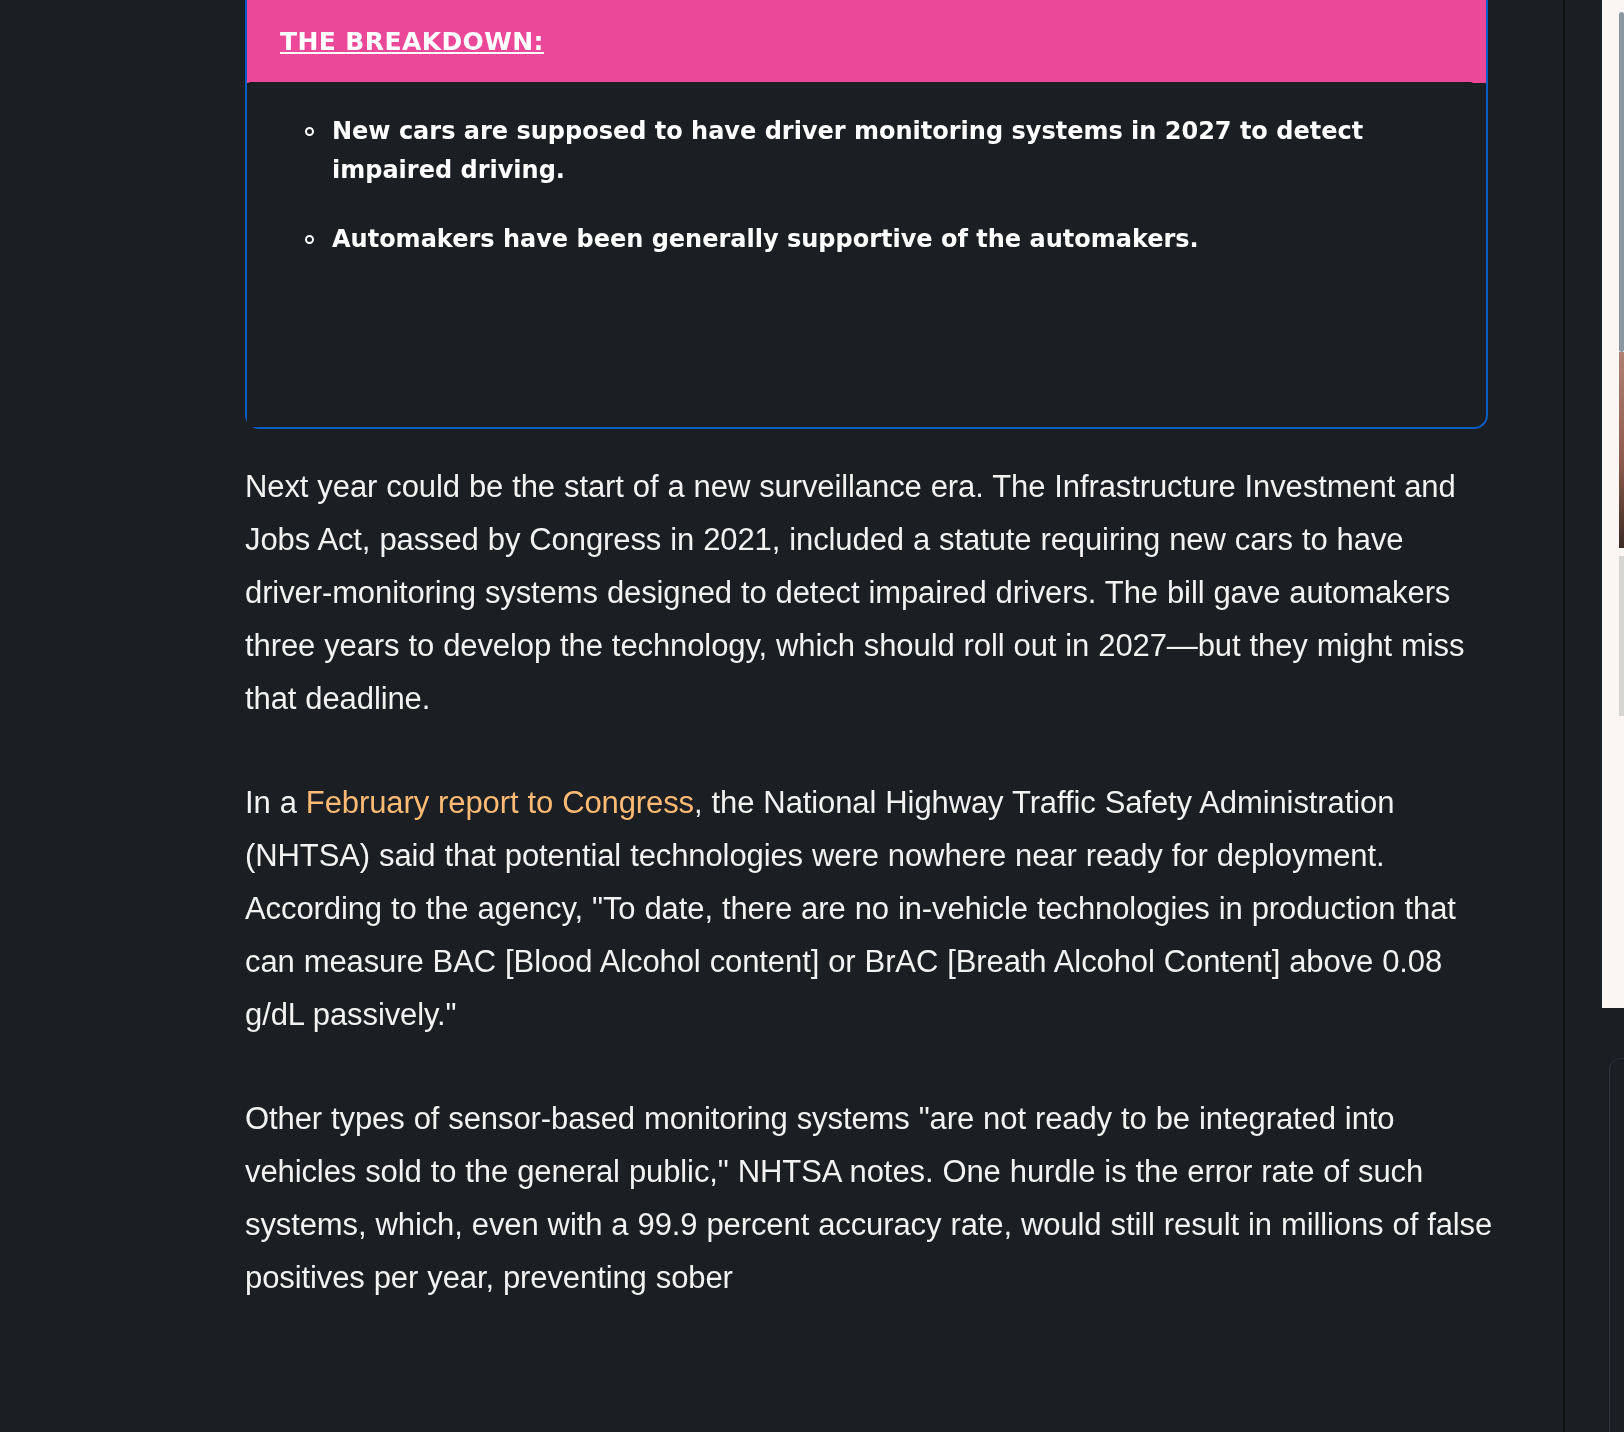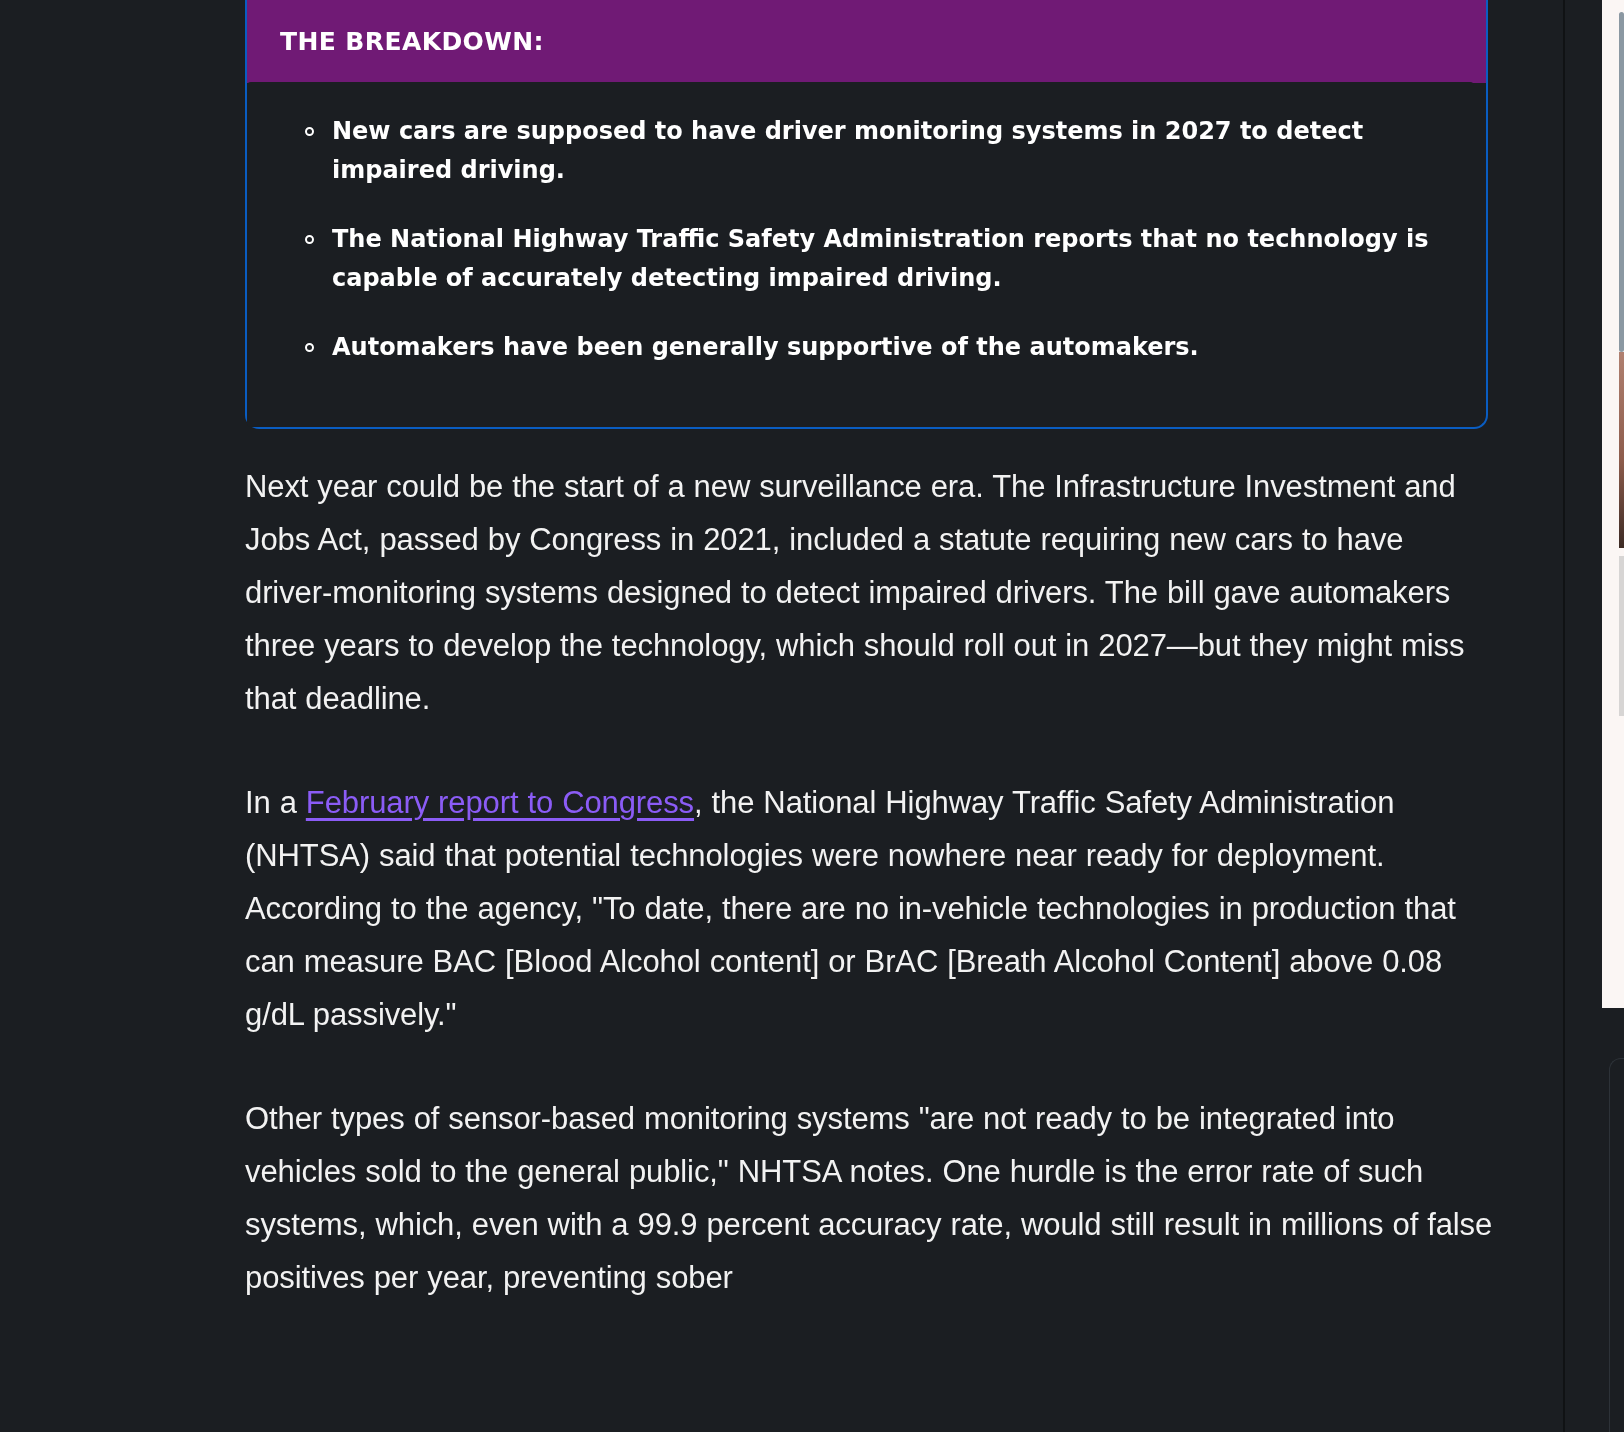--- a/index.html
+++ b/index.html
@@ -47,27 +47,28 @@
     position: relative;
     margin: 0 0 0 245px;
     width: 1243px;
     border: 2px solid #0a5dc2;
     border-top: none;
     border-radius: 0 0 14px 14px;
     background: #1b1e22;
   }
 
   .breakdown-header {
-    background: #701a75;
+    background: #ec4899;
     padding: 0 0 0 33px;
     height: 84px;
     display: flex;
     align-items: center;
     position: relative;
     margin-top: -1px;
+    text-decoration: underline;
   }
 
   .breakdown-header-title {
     font-family: "DejaVu Sans", sans-serif;
     font-weight: bold;
     font-size: 25px;
     letter-spacing: 0.4px;
     color: #ffffff;
     line-height: 1;
   }
@@ -125,22 +126,21 @@
     line-height: 53px;
     color: #f2f2f2;
     letter-spacing: -0.1px;
     margin-bottom: 51px;
     word-spacing: 0.5px;
   }
 
   .para:last-child { margin-bottom: 0; }
 
   .inline-link {
-    color: #8b5cf6;
-    text-decoration: underline;
+    color: #fdba74;
     text-underline-offset: 5px;
     cursor: pointer;
   }
 
   
   .scroll-strip {
     position: absolute;
     right: 0;
     top: 0;
     width: 59px;
@@ -222,24 +222,20 @@
         </div>
 
         <div class="breakdown-body">
           <ul class="breakdown-list">
 
             <li class="breakdown-item">
               <span class="breakdown-bullet"></span>
               <span>New cars are supposed to have driver monitoring systems in 2027 to detect impaired driving.</span>
             </li>
 
-            <li class="breakdown-item">
-              <span class="breakdown-bullet"></span>
-              <span>The National Highway Traffic Safety Administration reports that no technology is capable of accurately detecting impaired driving.</span>
-            </li>
 
             <li class="breakdown-item">
               <span class="breakdown-bullet"></span>
               <span>Automakers have been generally supportive of the automakers.</span>
             </li>
 
           </ul>
         </div>
 
       </section>

